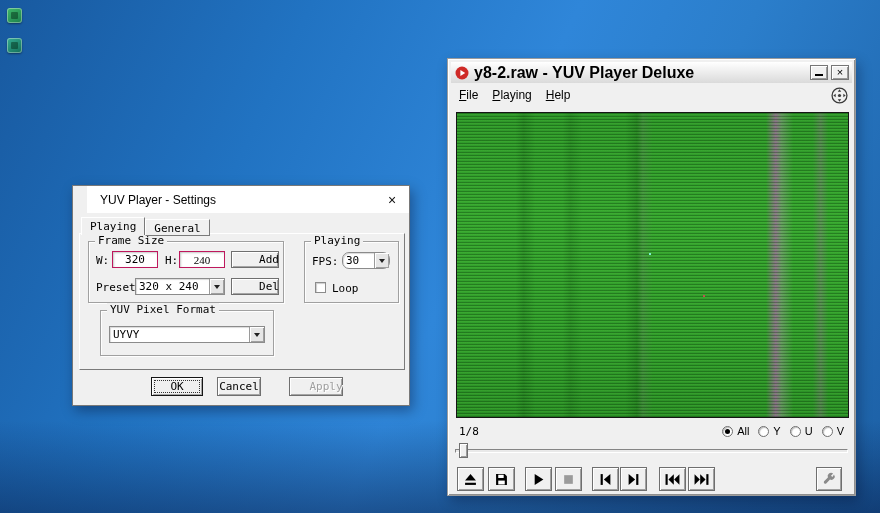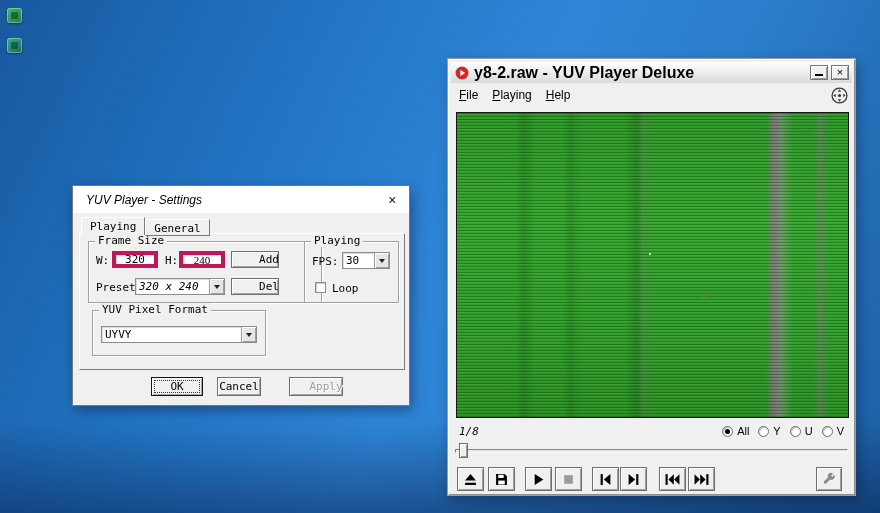--- a/index.html
+++ b/index.html
@@ -15,42 +15,42 @@
   
   .desk-icon { position:absolute; left:7px; width:15px; height:15px; border-radius:3px;
     background:linear-gradient(145deg,#3fb96a,#1c7f4c); box-shadow:inset 0 0 0 1px rgba(255,255,255,.35), 0 1px 2px rgba(0,0,0,.4); }
   .desk-icon.a { top:8px; }
   .desk-icon.b { top:38px; background:linear-gradient(145deg,#35ad92,#136e57); }
   .desk-icon::after { content:""; position:absolute; left:4px; top:4px; width:7px; height:7px; background:rgba(0,40,20,.45); border-radius:1px; }
 
   
   .dlg { position:absolute; left:72px; top:185px; width:338px; height:221px;
     background:#f0f0f0; border:1px solid #787878; box-shadow:3px 5px 12px rgba(0,0,25,.35); }
-  .dlg-title { position:absolute; left:0; top:0; right:0; height:27px; background:#ffffff;
-    display:flex; align-items:center; padding-left:13px; font-size:12px; color:#000;font-style:italic; }
+  .dlg-title { position:absolute; left:14px; top:0; right:0; height:27px; background:#ffffff;
+    display:flex; align-items:center; padding-left:13px; font-size:12px; color:#000; }
   .dlg-close { position:absolute; right:0; top:0; width:34px; height:27px; display:flex;
     align-items:center; justify-content:center; font-size:14px; color:#111; cursor:default; }
 
   .mono, .tab, .legend, .btn, .combo-val, .cb-label, .grp-label, .txt { font-family:"DejaVu Sans Mono", monospace; font-size:11px; color:#000; }
 
   .tabs { position:absolute; left:8px; top:31px; display:flex; z-index:3; }
   .tab { padding:2px 8px 1px; background:#f0f0f0; border-top:1px solid #fff; border-left:1px solid #fff;
     border-right:1px solid #7a7a7a; position:relative; }
   .tab.active { margin-bottom:-1px; }
   .tab.inactive { transform:translateY(2px); padding-bottom:0; border-bottom:1px solid #7a7a7a; }
 
   .tab-panel { position:absolute; left:6px; top:47px; width:326px; height:137px; background:#f0f0f0;
     border-top:1px solid #fff; border-left:1px solid #fff; border-right:1px solid #7a7a7a; border-bottom:1px solid #7a7a7a; }
 
   .group { position:absolute; border:1px solid #a0a0a0; box-shadow:1px 1px 0 rgba(255,255,255,.9), inset 1px 1px 0 rgba(255,255,255,.9); }
   .legend { position:absolute; top:-8px; left:6px; background:#f0f0f0; padding:0 3px; white-space:nowrap; }
 
   .grp-label { position:absolute; white-space:nowrap; }
 
-  .txt { position:absolute; height:17px; background:#fff; border:4px solid #be185d;
+  .txt { position:absolute; height:17px; background:#fff; border:1px solid #be185d;
     box-shadow:inset 1px 1px 2px rgba(0,0,0,.22); text-align:center; }
   .txt.left { text-align:left; padding-left:3px; }
 
   .btn { position:absolute; height:19px; background:#f0f0f0; border:1px solid #6f6f6f;
     box-shadow:inset 1px 1px 0 #fff, inset -1px -1px 0 #a5a5a5; display:flex; align-items:center; justify-content:center; cursor:default; }
   .btn.small { height:17px;padding-left:28px; }
   .btn.default { border-color:#151515; outline:1px dotted #333; outline-offset:-4px; }
   .btn.disabled { color:#9f9f9f; text-shadow:1px 1px 0 #fff; }
 
   .combo { position:absolute; height:17px; background:#fff; border:1px solid #8b8b8b;
@@ -84,21 +84,21 @@
   .video { position:absolute; left:8px; top:53px; width:393px; height:306px; border:1px solid #161616;
     background:
       repeating-linear-gradient(180deg, rgba(0,42,0,.30) 0px, rgba(0,42,0,.30) 1px, rgba(95,215,70,.16) 1px, rgba(95,215,70,.16) 2px, rgba(0,0,0,0) 2px, rgba(0,0,0,0) 3px),
       linear-gradient(90deg, rgba(0,0,0,0) 0%, rgba(0,0,0,0) 15%, rgba(10,60,10,.22) 17%, rgba(0,0,0,0) 20%, rgba(0,0,0,0) 27%, rgba(10,60,10,.18) 29%, rgba(0,0,0,0) 32%, rgba(0,0,0,0) 43%, rgba(10,60,10,.25) 46%, rgba(190,60,190,.12) 47.5%, rgba(0,0,0,0) 50%, rgba(0,0,0,0) 79%, rgba(231,70,231,.50) 81.5%, rgba(240,140,240,.28) 83%, rgba(0,0,0,0) 86%, rgba(0,0,0,0) 91%, rgba(231,70,231,.22) 93%, rgba(0,0,0,0) 95%),
       linear-gradient(180deg,#2e9629,#36a52f 35%,#319c2b 75%,#2b8f26); }
   .speck { position:absolute; width:2px; height:2px; }
   .speck.cyan { left:49%; top:46%; background:#7df0d0; }
   .speck.red { left:63%; top:60%; background:#c05050; }
 
   .status-row { position:absolute; left:11px; top:364px; right:11px; height:16px; display:flex; align-items:center; }
-  .frame-ind { font-family:"DejaVu Sans Mono", monospace; font-size:11px;font-style:italic; }
+  .frame-ind { font-family:"DejaVu Sans Mono", monospace; font-size:11px; }
   .channels { margin-left:auto; display:flex; align-items:center; gap:9px; font-size:11px; }
   .radio-item { display:flex; align-items:center; gap:4px; }
   .radio { width:11px; height:11px; border-radius:50%; background:#fff; border:1px solid #6f6f6f;
     box-shadow:inset 1px 1px 1px rgba(0,0,0,.25); position:relative; }
   .radio.checked::after { content:""; position:absolute; left:2px; top:2px; width:5px; height:5px; border-radius:50%; background:#000; }
 
   .slider { position:absolute; left:7px; top:383px; right:7px; height:17px; }
   .slider-track { position:absolute; left:0; right:0; top:7px; height:4px; background:#e9e9e9;
     border:1px solid; border-color:#858585 #fff #fff #858585; }
   .slider-thumb { position:absolute; left:4px; top:1px; width:9px; height:15px; background:#f0f0f0;
@@ -124,52 +124,52 @@
       <span class="dlg-close">×</span>
     </div>
 
     <div class="tabs">
       <div class="tab active">Playing</div>
       <div class="tab inactive">General</div>
     </div>
 
     <div class="tab-panel">
 
-      <div class="group" style="left:8px; top:7px; width:234px; height:62px;">
+      <div class="group" style="left:8px; top:7px; width:196px; height:62px;">
         <span class="legend">Frame Size</span>
         <span class="grp-label" style="left:7px; top:12px;">W:</span>
         <input class="txt" style="left: 23px; top: 9px; width: 46px;" value="320">
         <span class="grp-label" style="left:76px; top:12px;">H:</span>
         <input class="txt" style="left: 90px; top: 9px; width: 46px; font-family: Liberation Serif, serif;" value="240">
         <button class="btn small" style="left:142px; top:9px; width:48px;">Add</button>
 
         <span class="grp-label" style="left:7px; top:39px;">Preset</span>
-        <div class="combo" style="left:46px; top:36px; width:90px;font-style:italic;">
+        <div class="combo" style="left:46px; top:36px; width:90px;">
           <span class="combo-val">320 x 240</span>
           <span class="combo-btn">
               <i class="arr"></i>
             </span>
         </div>
         <button class="btn small" style="left:142px; top:36px; width:48px;">Del</button>
       </div>
 
       <div class="group" style="left:224px; top:7px; width:95px; height:62px;">
         <span class="legend">Playing</span>
         <span class="grp-label" style="left:7px; top:13px;">FPS:</span>
-        <div class="combo" style="left:37px; top:10px; width:48px;">
+        <div class="combo" style="left:37px; top:10px; width:48px;border-radius:7px;">
           <span class="combo-val">30</span>
           <span class="combo-btn">
               <i class="arr"></i>
             </span>
         </div>
         <span class="checkbox" style="left:10px; top:40px;"></span>
         <span class="cb-label" style="left:27px; top:40px;">Loop</span>
       </div>
 
-      <div class="group" style="left:12px; top:76px; width:174px; height:46px;padding-left:33px;">
+      <div class="group" style="left:20px; top:76px; width:174px; height:46px;padding-left:33px;">
         <span class="legend">YUV Pixel Format</span>
         <div class="combo" style="left:8px; top:15px; width:156px;justify-content:flex-end;">
           <span class="combo-val">UYVY</span>
           <span class="combo-btn">
               <i class="arr"></i>
             </span>
         </div>
       </div>
 
 

